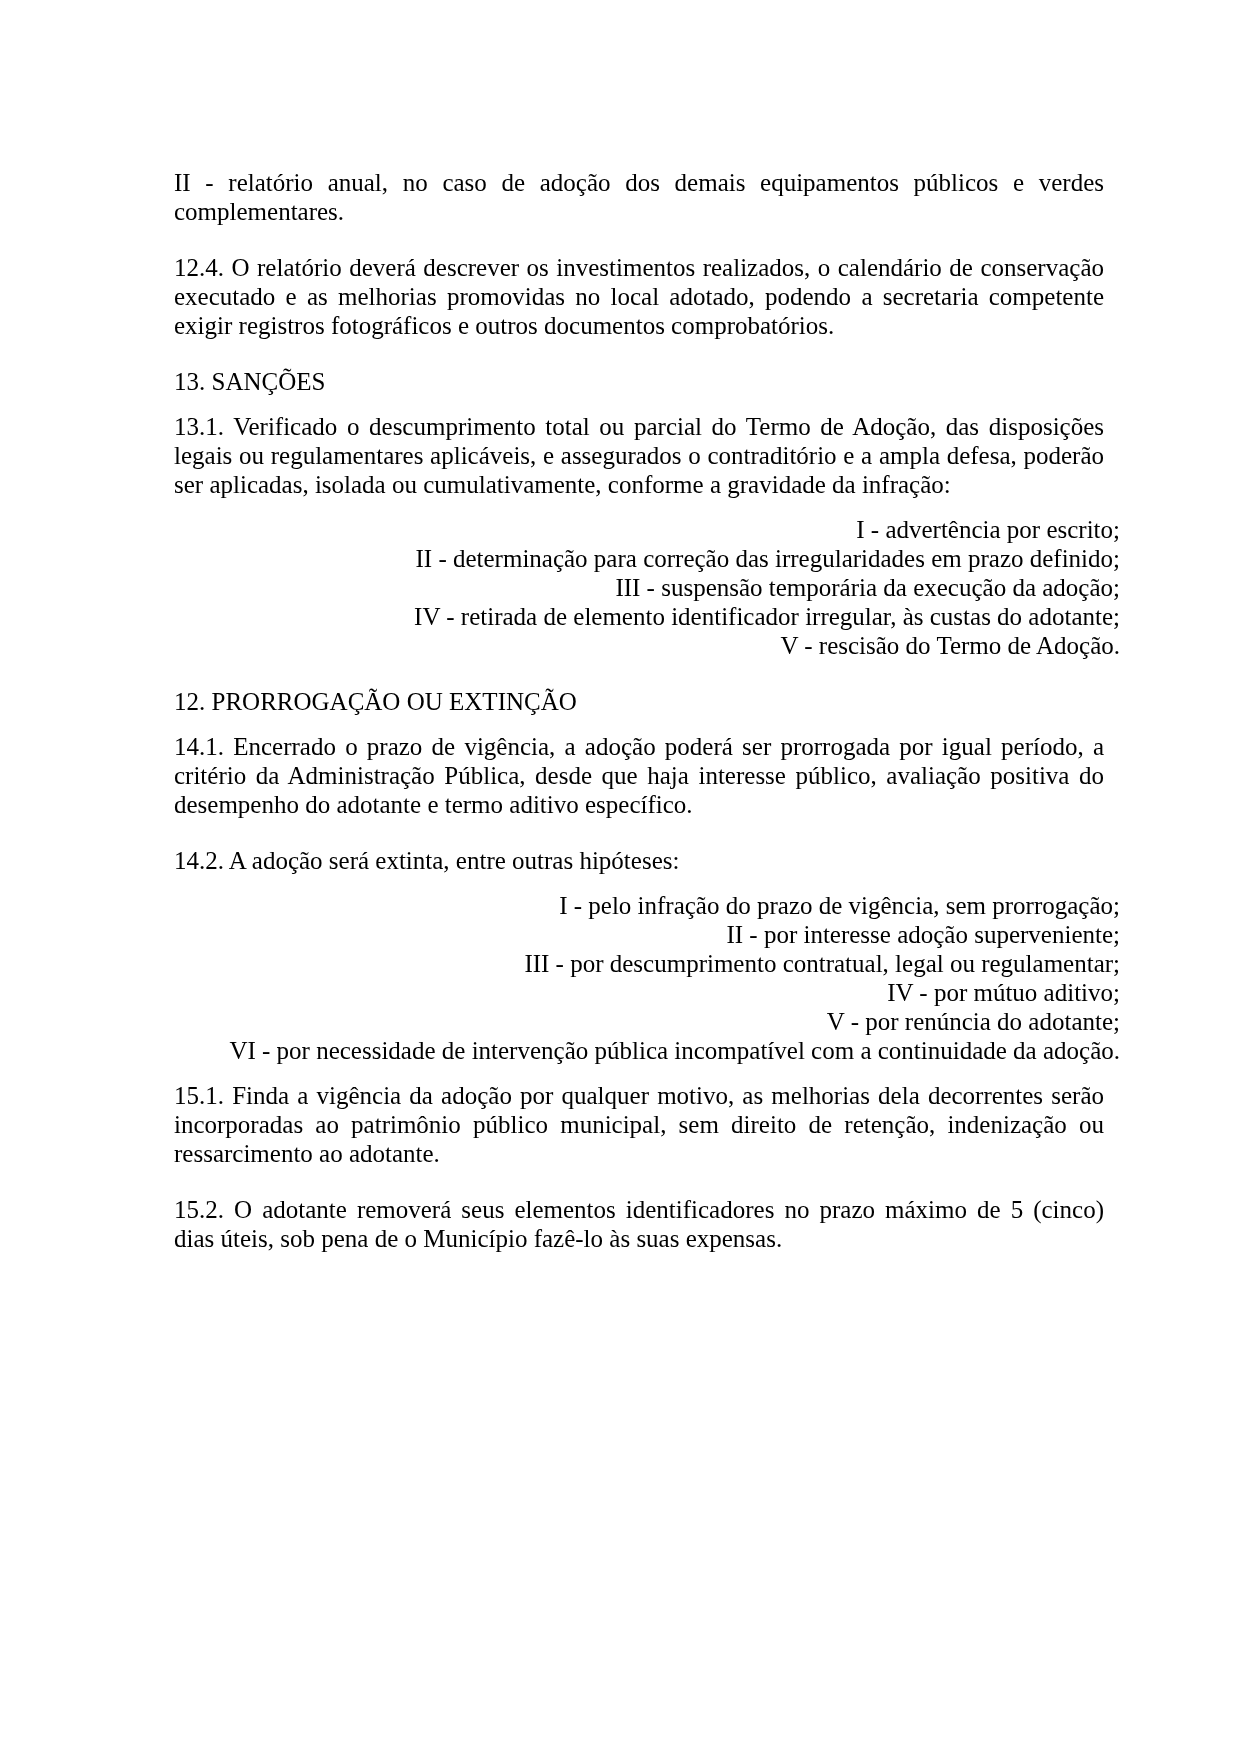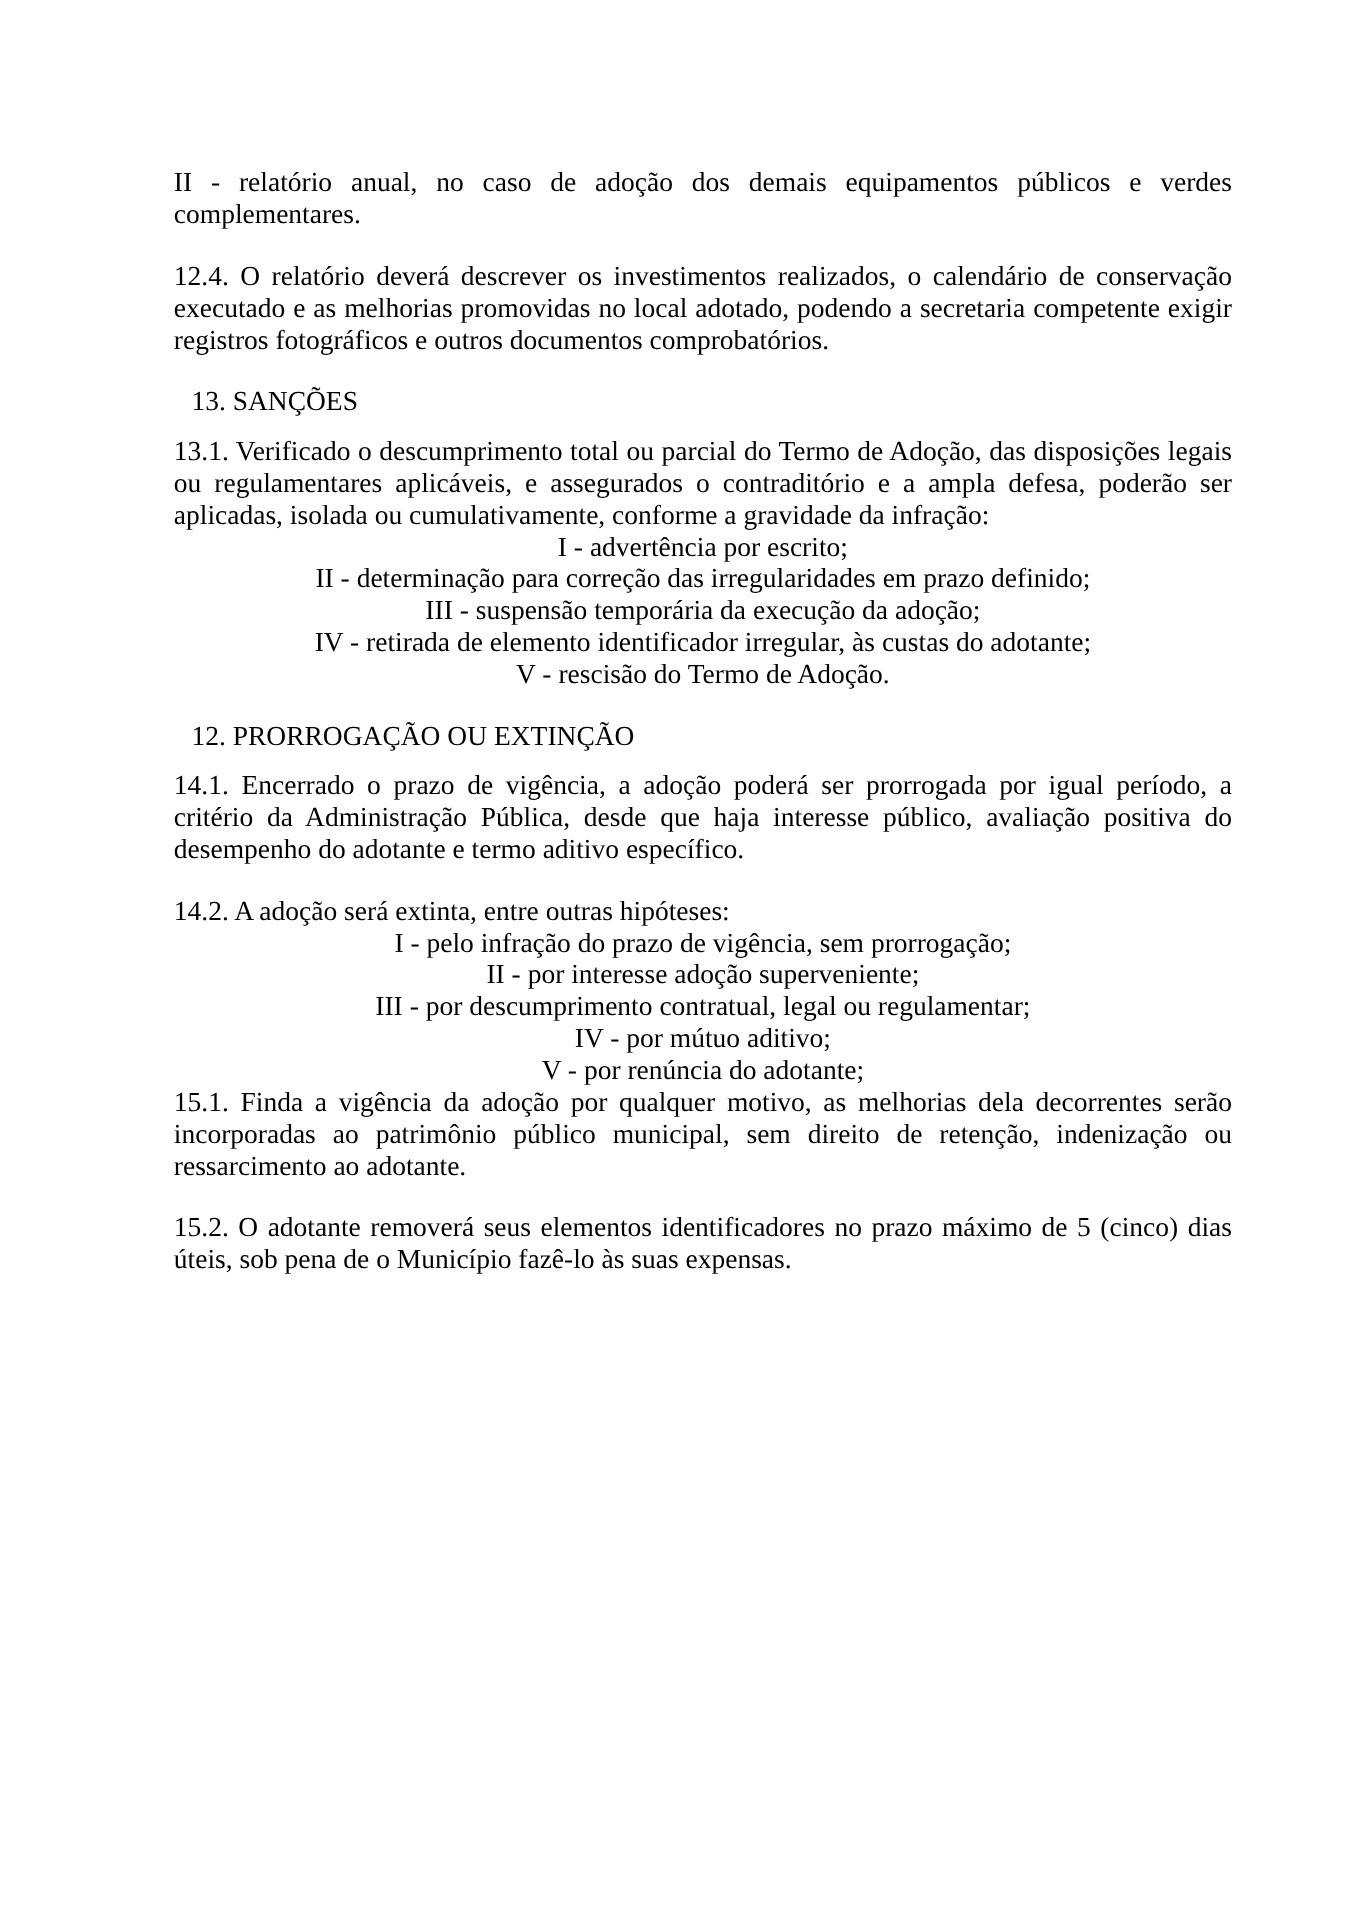--- a/index.html
+++ b/index.html
@@ -19,32 +19,32 @@
   }
   .content {
     position: absolute;
     left: 158px;
     top: 152px;
     width: 962px;
     font-size: 25px;
     line-height: 29px;
   }
   .para {
-    margin: 0;
+    margin: 16px;
     text-align: justify;
   }
   .heading {
     margin: 16px;
     font-size: 25px;
     font-weight: normal;
     text-align: left;
   }
   .item {
     margin: 0;
-    text-align: center;
+    text-align: right;
   }
   .gap {
     margin-top: 27px;
   }
 </style>
 </head>
 <body>
 
 <div class="page">
   <div class="content">
@@ -63,20 +63,21 @@
 
     <h2 class="heading gap">12. PRORROGAÇÃO OU EXTINÇÃO</h2>
     <p class="para">14.1. Encerrado o prazo de vigência, a adoção poderá ser prorrogada por igual período, a critério da Administração Pública, desde que haja interesse público, avaliação positiva do desempenho do adotante e termo aditivo específico.</p>
 
     <p class="para gap">14.2. A adoção será extinta, entre outras hipóteses:</p>
     <p class="item">I - pelo infração do prazo de vigência, sem prorrogação;</p>
     <p class="item">II - por interesse adoção superveniente;</p>
     <p class="item">III - por descumprimento contratual, legal ou regulamentar;</p>
     <p class="item">IV - por mútuo aditivo;</p>
     <p class="item">V - por renúncia do adotante;</p>
+    <p class="item">VI - por necessidade de intervenção pública incompatível com a continuidade da adoção.</p>
 
     <p class="para">15.1. Finda a vigência da adoção por qualquer motivo, as melhorias dela decorrentes serão incorporadas ao patrimônio público municipal, sem direito de retenção, indenização ou ressarcimento ao adotante.</p>
 
     <p class="para gap">15.2. O adotante removerá seus elementos identificadores no prazo máximo de 5 (cinco) dias úteis, sob pena de o Município fazê-lo às suas expensas.</p>
 
 
   </div>
 </div>
 
 </body></html>

